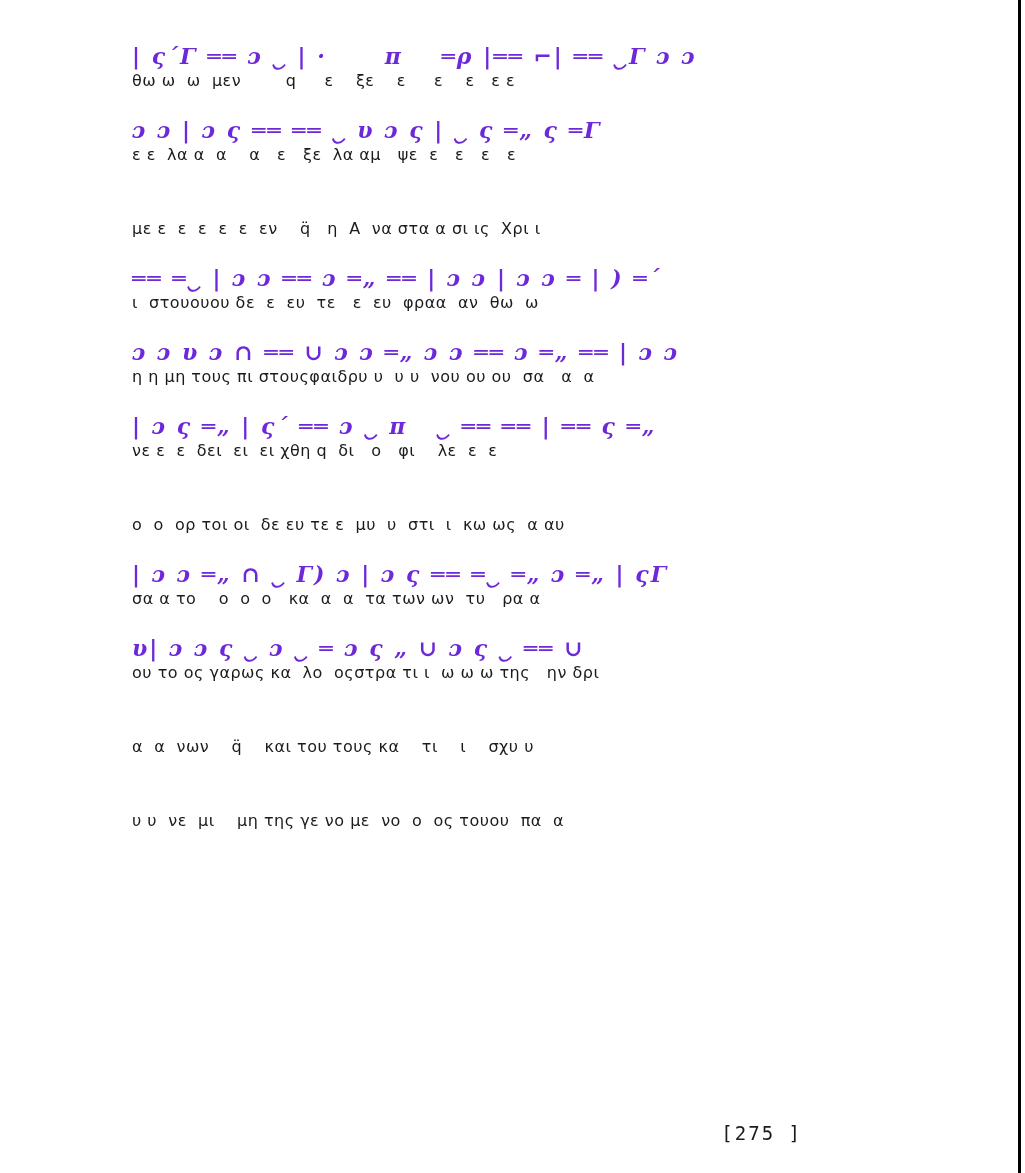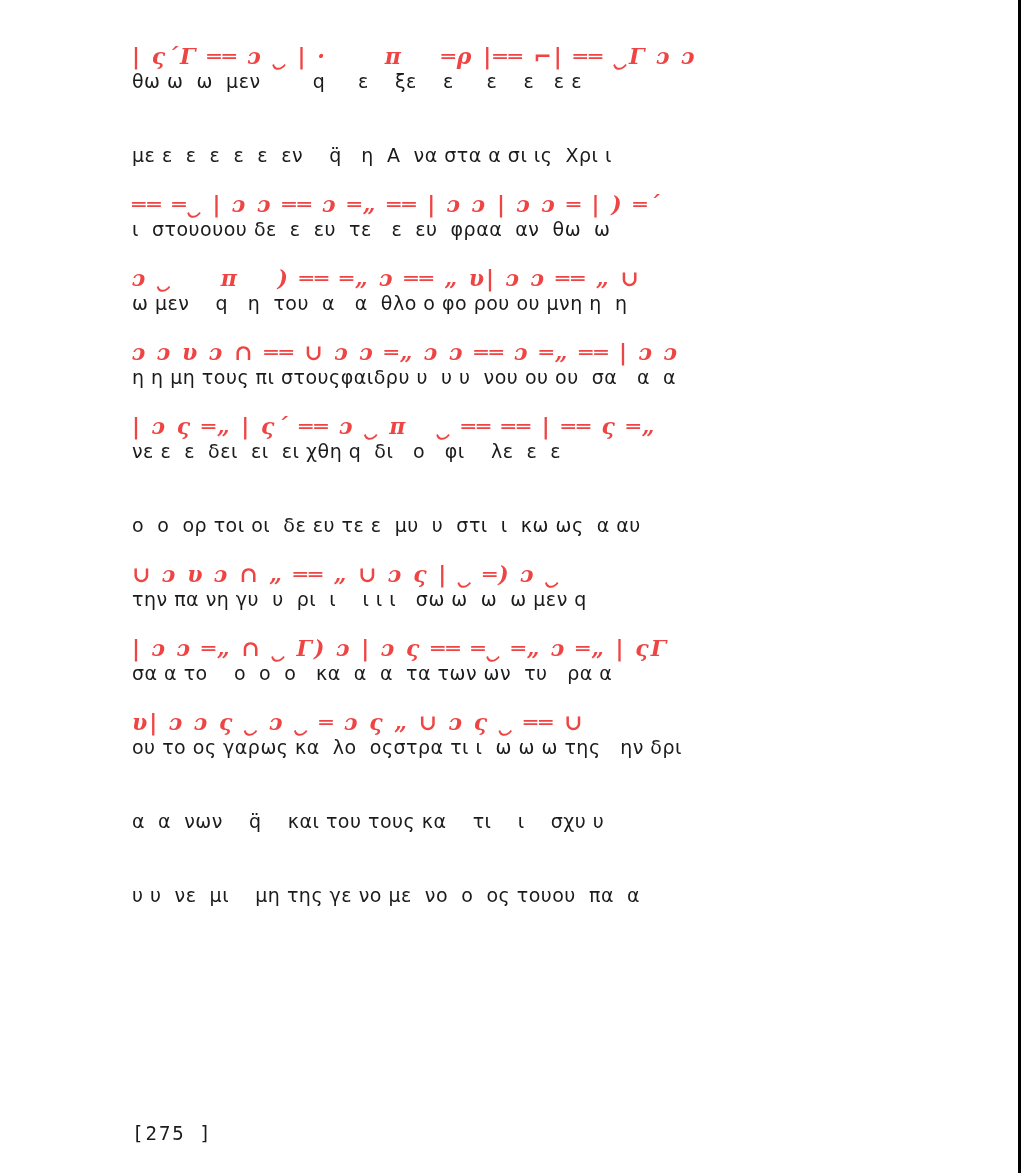--- a/index.html
+++ b/index.html
@@ -38,87 +38,83 @@
     overflow: visible;
   }
   .neumes {
     font-family: "DejaVu Serif", serif;
     font-weight: bold;
     font-style: italic;
     font-size: 22px;
     line-height: 26px;
     letter-spacing: 2px;
     white-space: pre;
-    color: #ef4444;
+    color: #6d28d9;
   }
   .lyrics {
     font-family: "DejaVu Sans", sans-serif;
-    font-size: 19px;
+    font-size: 16px;
     line-height: 22px;
     letter-spacing: 0.5px;
     white-space: pre;
     color: #1b1b1b;
     margin-top: 1px;
   }
   .page-number {
     position: absolute;
     top: 1122px;
     left: 132px;
     width: 670px;
-    text-align: left;
+    text-align: right;
     font-family: "DejaVu Sans Mono", monospace;
     font-size: 19px;
     letter-spacing: 2px;
     color: #1b1b1b;
   }
 </style>
 </head>
 <body>
 
 <div class="page">
 
   <div class="score">
   <div class="score-line">
     <div class="neumes">| ς΄Γ ══ ɔ ‿ | ·      π    ═ρ |══ ⌐| ══ ‿Γ ɔ ɔ</div>
     <div class="lyrics">θω ω  ω  μεν        q     ε    ξε    ε     ε    ε   ε ε</div>
   </div>
 
+  <div class="score-line">
+    <div class="neumes">ɔ ɔ | ɔ ς ══ ══ ‿ υ ɔ ς | ‿ ς ═„ ς ═Γ</div>
+    <div class="lyrics">ε ε  λα α  α    α   ε   ξε  λα αμ   ψε  ε   ε   ε   ε</div>
+  </div>
 
   <div class="score-line">
     <div class="lyrics">με ε  ε  ε  ε  ε  εν    q̈   η  Α  να στα α σι ις  Χρι ι</div>
   </div>
 
   <div class="score-line">
     <div class="neumes">══ ═‿ | ɔ ɔ ══ ɔ ═„ ══ | ɔ ɔ | ɔ ɔ ═ | ) ═΄</div>
     <div class="lyrics">ι  στουουου δε  ε  ευ  τε   ε  ευ  φραα  αν  θω  ω</div>
   </div>
 
-  <div class="score-line">
-    <div class="neumes">ɔ ‿     π    ) ══ ═„ ɔ ══ „ υ| ɔ ɔ ══ „ ∪</div>
-    <div class="lyrics">ω μεν    q   η  του  α   α  θλο ο φο ρου ου μνη η  η</div>
-  </div>
 
   <div class="score-line">
     <div class="neumes">ɔ ɔ υ ɔ ∩ ══ ∪ ɔ ɔ ═„ ɔ ɔ ══ ɔ ═„ ══ | ɔ ɔ</div>
     <div class="lyrics">η η μη τους πι στουςφαιδρυ υ  υ υ  νου ου ου  σα   α  α</div>
   </div>
 
   <div class="score-line">
     <div class="neumes">| ɔ ς ═„ | ς΄ ══ ɔ ‿ π   ‿ ══ ══ | ══ ς ═„</div>
     <div class="lyrics">νε ε  ε  δει  ει  ει χθη q  δι   ο   φι    λε  ε  ε</div>
   </div>
 
   <div class="score-line">
     <div class="lyrics">ο  ο  ορ τοι οι  δε ευ τε ε  μυ  υ  στι  ι  κω ως  α αυ</div>
   </div>
 
-  <div class="score-line">
-    <div class="neumes">∪ ɔ υ ɔ ∩ „ ══ „ ∪ ɔ ς | ‿ ═) ɔ ‿</div>
-    <div class="lyrics">την πα νη γυ  υ  ρι  ι    ι ι ι   σω ω  ω  ω μεν q</div>
-  </div>
 
   <div class="score-line">
     <div class="neumes">| ɔ ɔ ═„ ∩ ‿ Γ) ɔ | ɔ ς ══ ═‿ ═„ ɔ ═„ | ςΓ</div>
     <div class="lyrics">σα α το    ο  ο  ο   κα  α  α  τα των ων  τυ   ρα α</div>
   </div>
 
   <div class="score-line">
     <div class="neumes">υ| ɔ ɔ ς ‿ ɔ ‿ ═ ɔ ς „ ∪ ɔ ς ‿ ══ ∪</div>
     <div class="lyrics">ου το ος γαρως κα  λο  οςστρα τι ι  ω ω ω της   ην δρι</div>
   </div>

